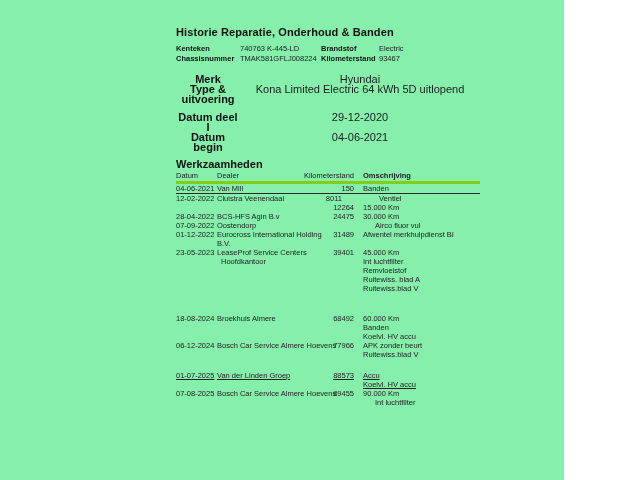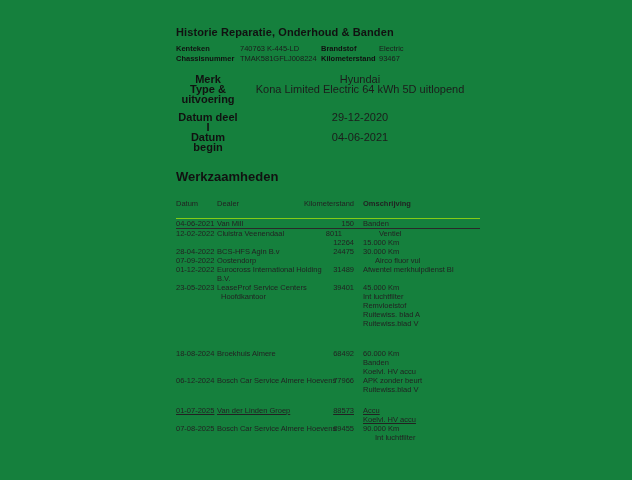--- a/index.html
+++ b/index.html
@@ -1,39 +1,39 @@
 <!DOCTYPE html>
 <html><head>
 <meta charset="utf-8">
 <style>
   html,body { margin:0; padding:0; }
   body {
     width:640px; height:480px; background:#ffffff; overflow:hidden;
     font-family:"Liberation Sans", sans-serif;
     -webkit-font-smoothing:antialiased;
   }
-  .page { position:relative; width:632px; height:480px; background:#15803d; }
+  .page { position:relative; width:564px; height:480px; background:#86efac; }
   .doc { position:absolute; left:176px; top:26px; width:304px; color:#1c1c1c; }
 
   .title { font-size:11px; line-height:12px; font-weight:bold; color:#111; letter-spacing:.1px; }
 
   .info-grid {
     display:grid; grid-template-columns:64px 81px 58px auto;
     font-size:7.5px; line-height:10px; margin-top:6px;
   }
   .info-grid2 { display:grid; grid-template-columns:64px auto; font-size:11px; line-height:10px;text-align:center; }
   .mt10 { margin-top:10px; }
   .mt8  { margin-top:8px; }
   .lab { font-weight:bold; color:#111; }
 
-  .wz-head { margin-top:20px; font-size:13px; line-height:9px; font-weight:bold; color:#111; }
+  .wz-head { margin-top:8px; font-size:11px; line-height:9px; font-weight:bold; color:#111; }
 
   .thead {
-    display:flex; font-size:7.5px; line-height:9px; margin-top:18px;
-    border-bottom:1px solid #84cc16; padding-bottom:10px; color:#222;
+    display:flex; font-size:7.5px; line-height:9px; margin-top:2px;
+    border-bottom:3px solid #84cc16; padding-bottom:1px; color:#222;
   }
   .th-datum { width:41px; flex:none; }
   .th-dealer { width:85px; flex:none; }
   .th-km { width:52px; flex:none; text-align:right; }
   .th-gap { width:9px; flex:none; }
   .th-oms { flex:1;font-weight:bold; }
 
   .entries { font-size:7.5px; line-height:9px; color:#222; }
   .entry { display:flex; align-items:flex-start; }
   .entry.divider { border-bottom:1.5px solid #2a2a2a; }

